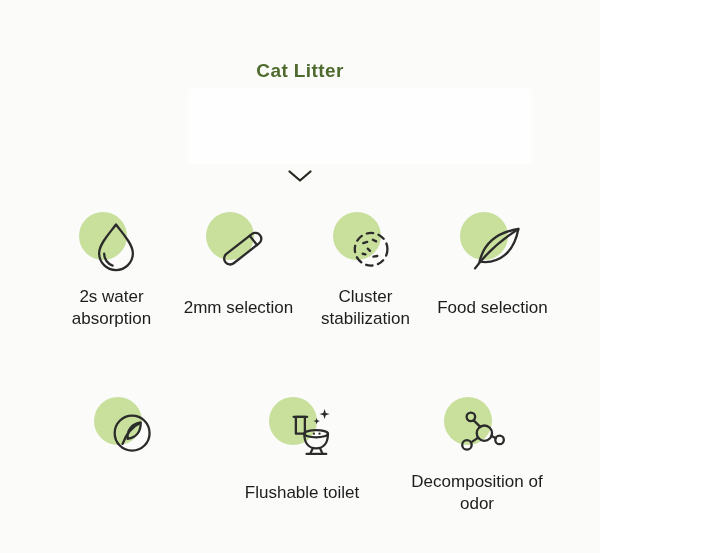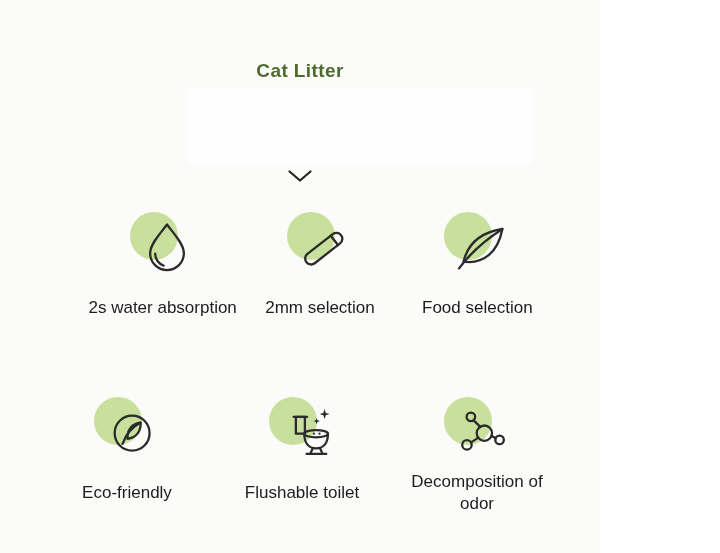--- a/index.html
+++ b/index.html
@@ -22,21 +22,21 @@
   }
   .chevron-row{
     position:absolute;top:169px;left:0;width:100%;
     display:flex;justify-content:center;
   }
   .chevron-row svg{display:block;cursor:pointer;}
   .feature-row{
     position:absolute;left:48px;right:44px;
     display:flex;justify-content:space-between;
   }
-  .row-1{top:211px;margin-left:36px;}
+  .row-1{top:211px;}
   .row-2{top:396px;}
   .feature-cell{
     width:158px;
     display:flex;flex-direction:column;align-items:center;
   }
   .icon-wrap{position:relative;width:66px;height:66px;}
   .blob{
     position:absolute;left:0;top:1px;width:48px;height:48px;
     border-radius:50%;
     background:#c8e09c;
@@ -87,20 +87,34 @@
         <svg class="glyph" viewBox="0 0 48 48">
           <g transform="rotate(-38 24 25)">
             <rect class="stroke" x="4" y="20" width="39" height="10.5" rx="5.2"></rect>
             <line class="stroke" x1="35.5" y1="20" x2="35.5" y2="30.5"></line>
           </g>
         </svg>
       </div>
       <div class="feature-label">2mm selection</div>
     </div>
 
+    <div class="feature-cell">
+      <div class="icon-wrap">
+        <div class="blob"></div>
+        <svg class="glyph" viewBox="0 0 48 48">
+          <circle class="stroke" cx="25" cy="26" r="14.5" stroke-dasharray="6.5 5.5"></circle>
+          <line class="stroke" x1="18" y1="20.5" x2="21.5" y2="19.5"></line>
+          <line class="stroke" x1="26.5" y1="17.5" x2="29.5" y2="19"></line>
+          <line class="stroke" x1="22" y1="25.5" x2="24" y2="27.5"></line>
+          <line class="stroke" x1="17.5" y1="30" x2="20" y2="30.5"></line>
+          <line class="stroke" x1="27" y1="32.5" x2="30.5" y2="32"></line>
+        </svg>
+      </div>
+      <div class="feature-label">Cluster stabilization</div>
+    </div>
 
     <div class="feature-cell">
       <div class="icon-wrap">
         <div class="blob"></div>
         <svg class="glyph" viewBox="0 0 48 48">
           <path class="stroke" d="M43 8 C27 10.5 13 18 8.5 37 C26 39.5 39 29 43 8 Z"></path>
           <path class="stroke" d="M4.5 43 C14 30 26 19 43 8"></path>
         </svg>
       </div>
       <div class="feature-label">Food selection</div>
@@ -113,21 +127,20 @@
 
     <div class="feature-cell">
       <div class="icon-wrap">
         <div class="blob"></div>
         <svg class="glyph" viewBox="0 0 48 48">
           <circle class="stroke" cx="25" cy="25" r="15.5"></circle>
           <path class="stroke" d="M21 30 C20.3 22.5 25 16.3 32.5 15.7 C33 23 29 29 21 30 Z"></path>
           <path class="stroke" d="M16.5 34.5 C19.5 26.5 24.5 19.5 32.5 15.7"></path>
         </svg>
       </div>
-      <div class="feature-label">Eco-friendly</div>
     </div>
 
     <div class="feature-cell">
       <div class="icon-wrap">
         <div class="blob"></div>
         <svg class="glyph" viewBox="0 0 48 48">
           <path class="stroke" d="M15 10.5 h8 v15 h-8 Z"></path>
           <line class="stroke" x1="13" y1="10.5" x2="25" y2="10.5"></line>
           <ellipse class="stroke" cx="33" cy="25.5" rx="10.5" ry="3.2"></ellipse>
           <path class="stroke" d="M22.5 25.5 C22.5 34 26.5 38.5 33 38.5 C39.5 38.5 43.5 34 43.5 25.5"></path>

